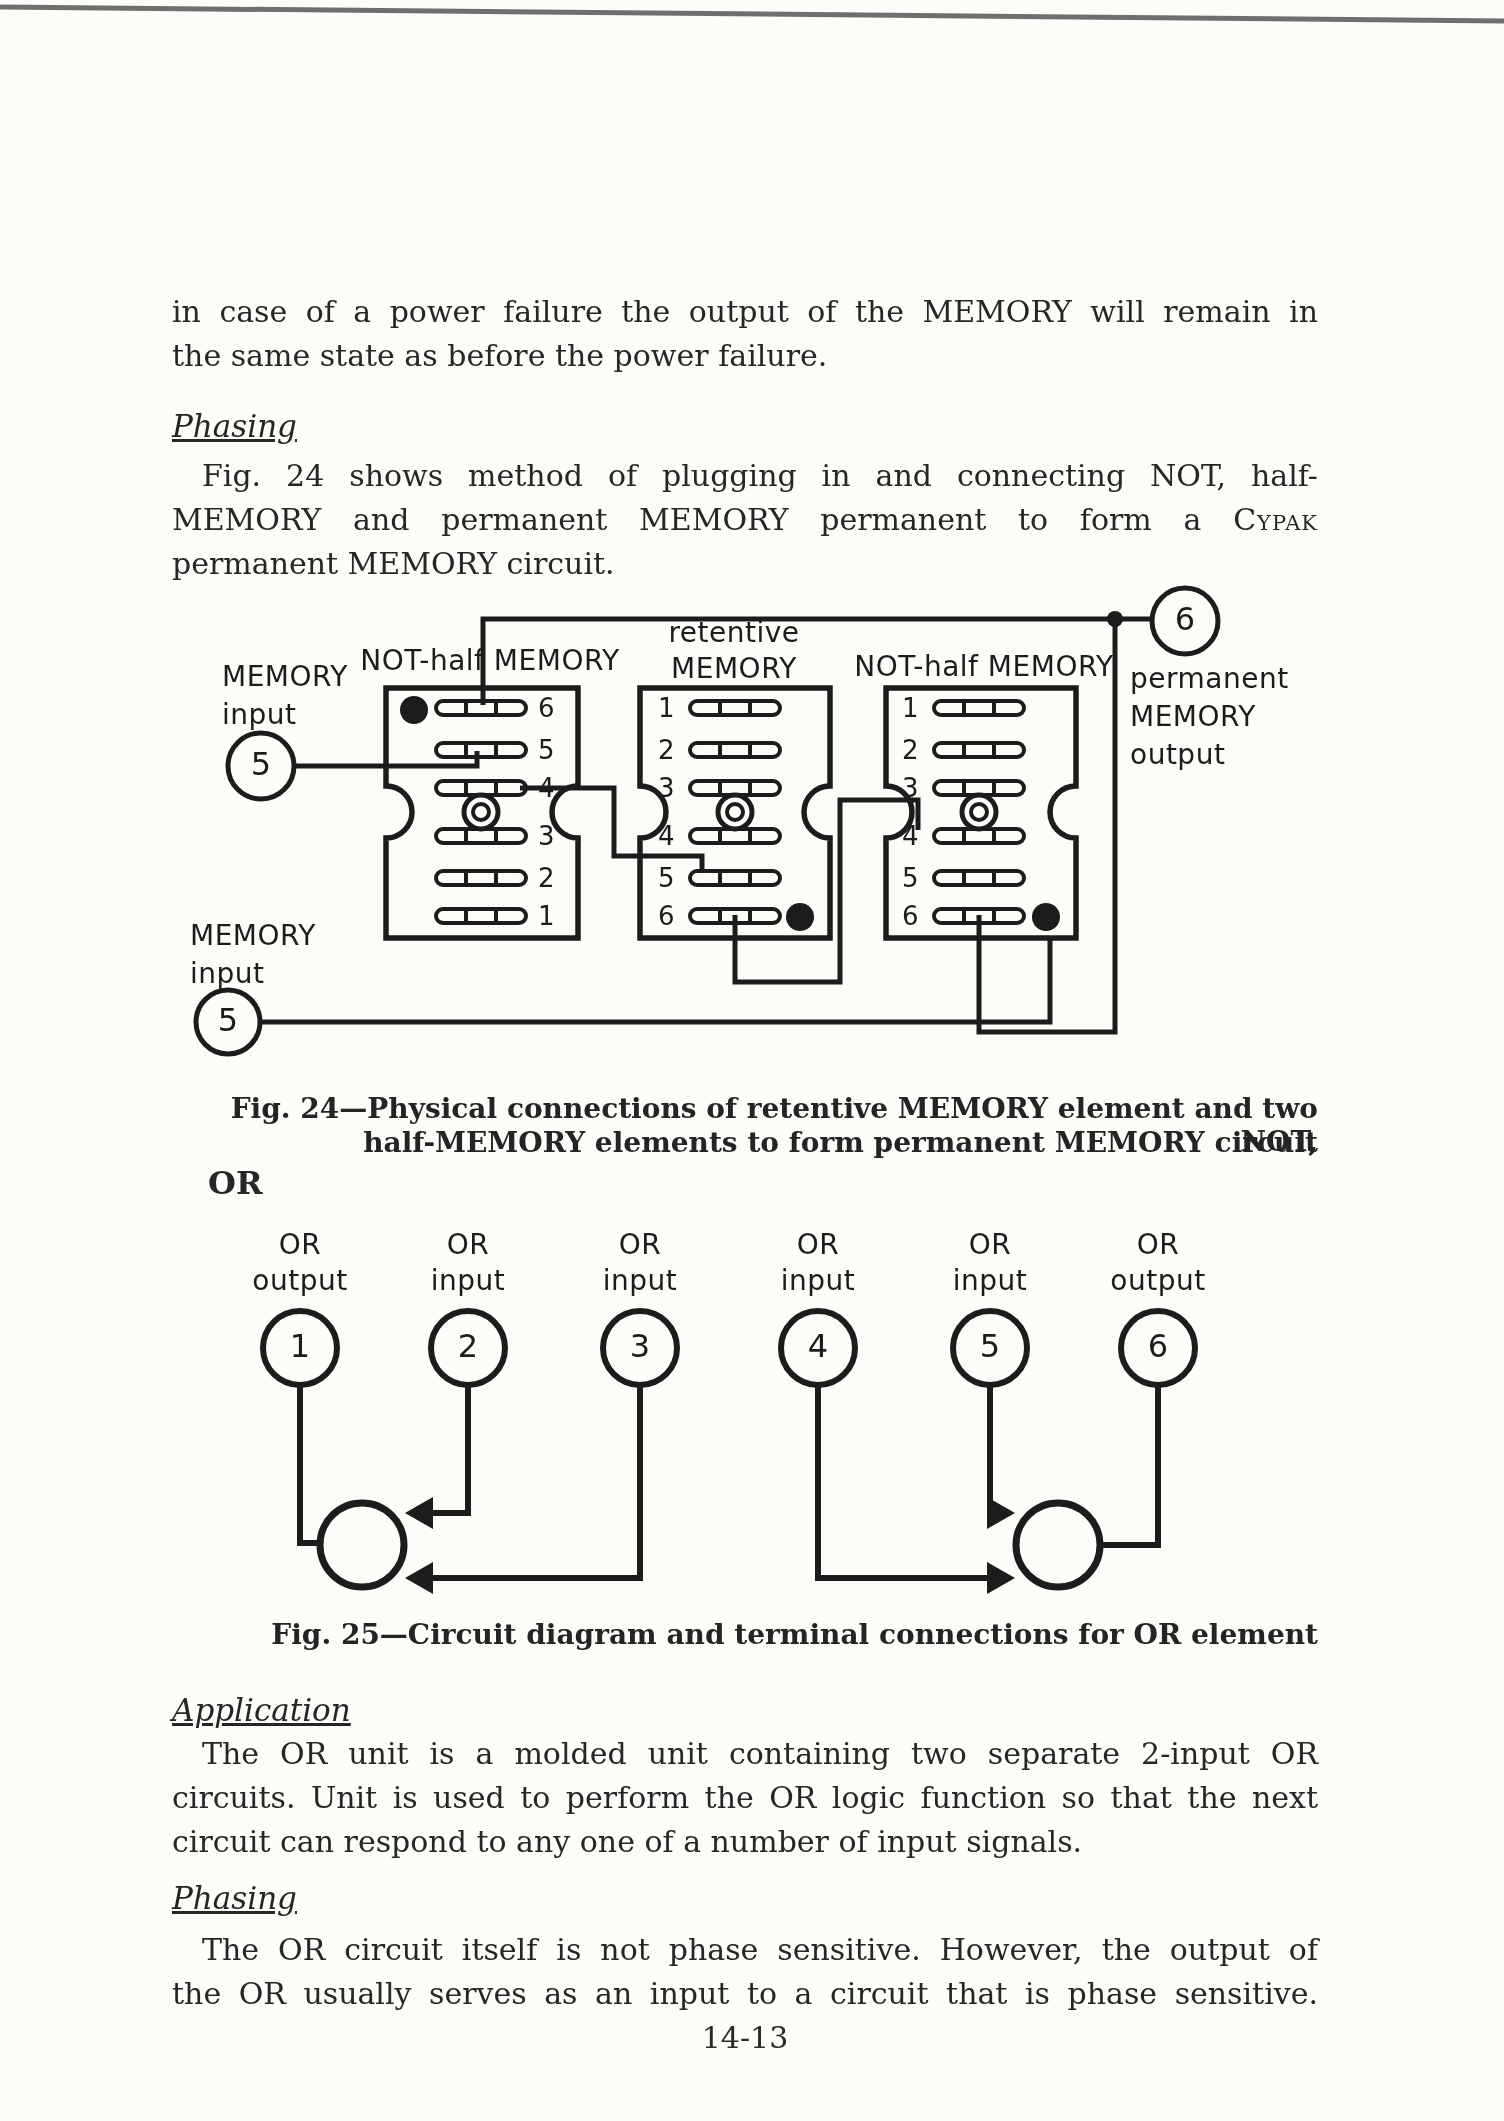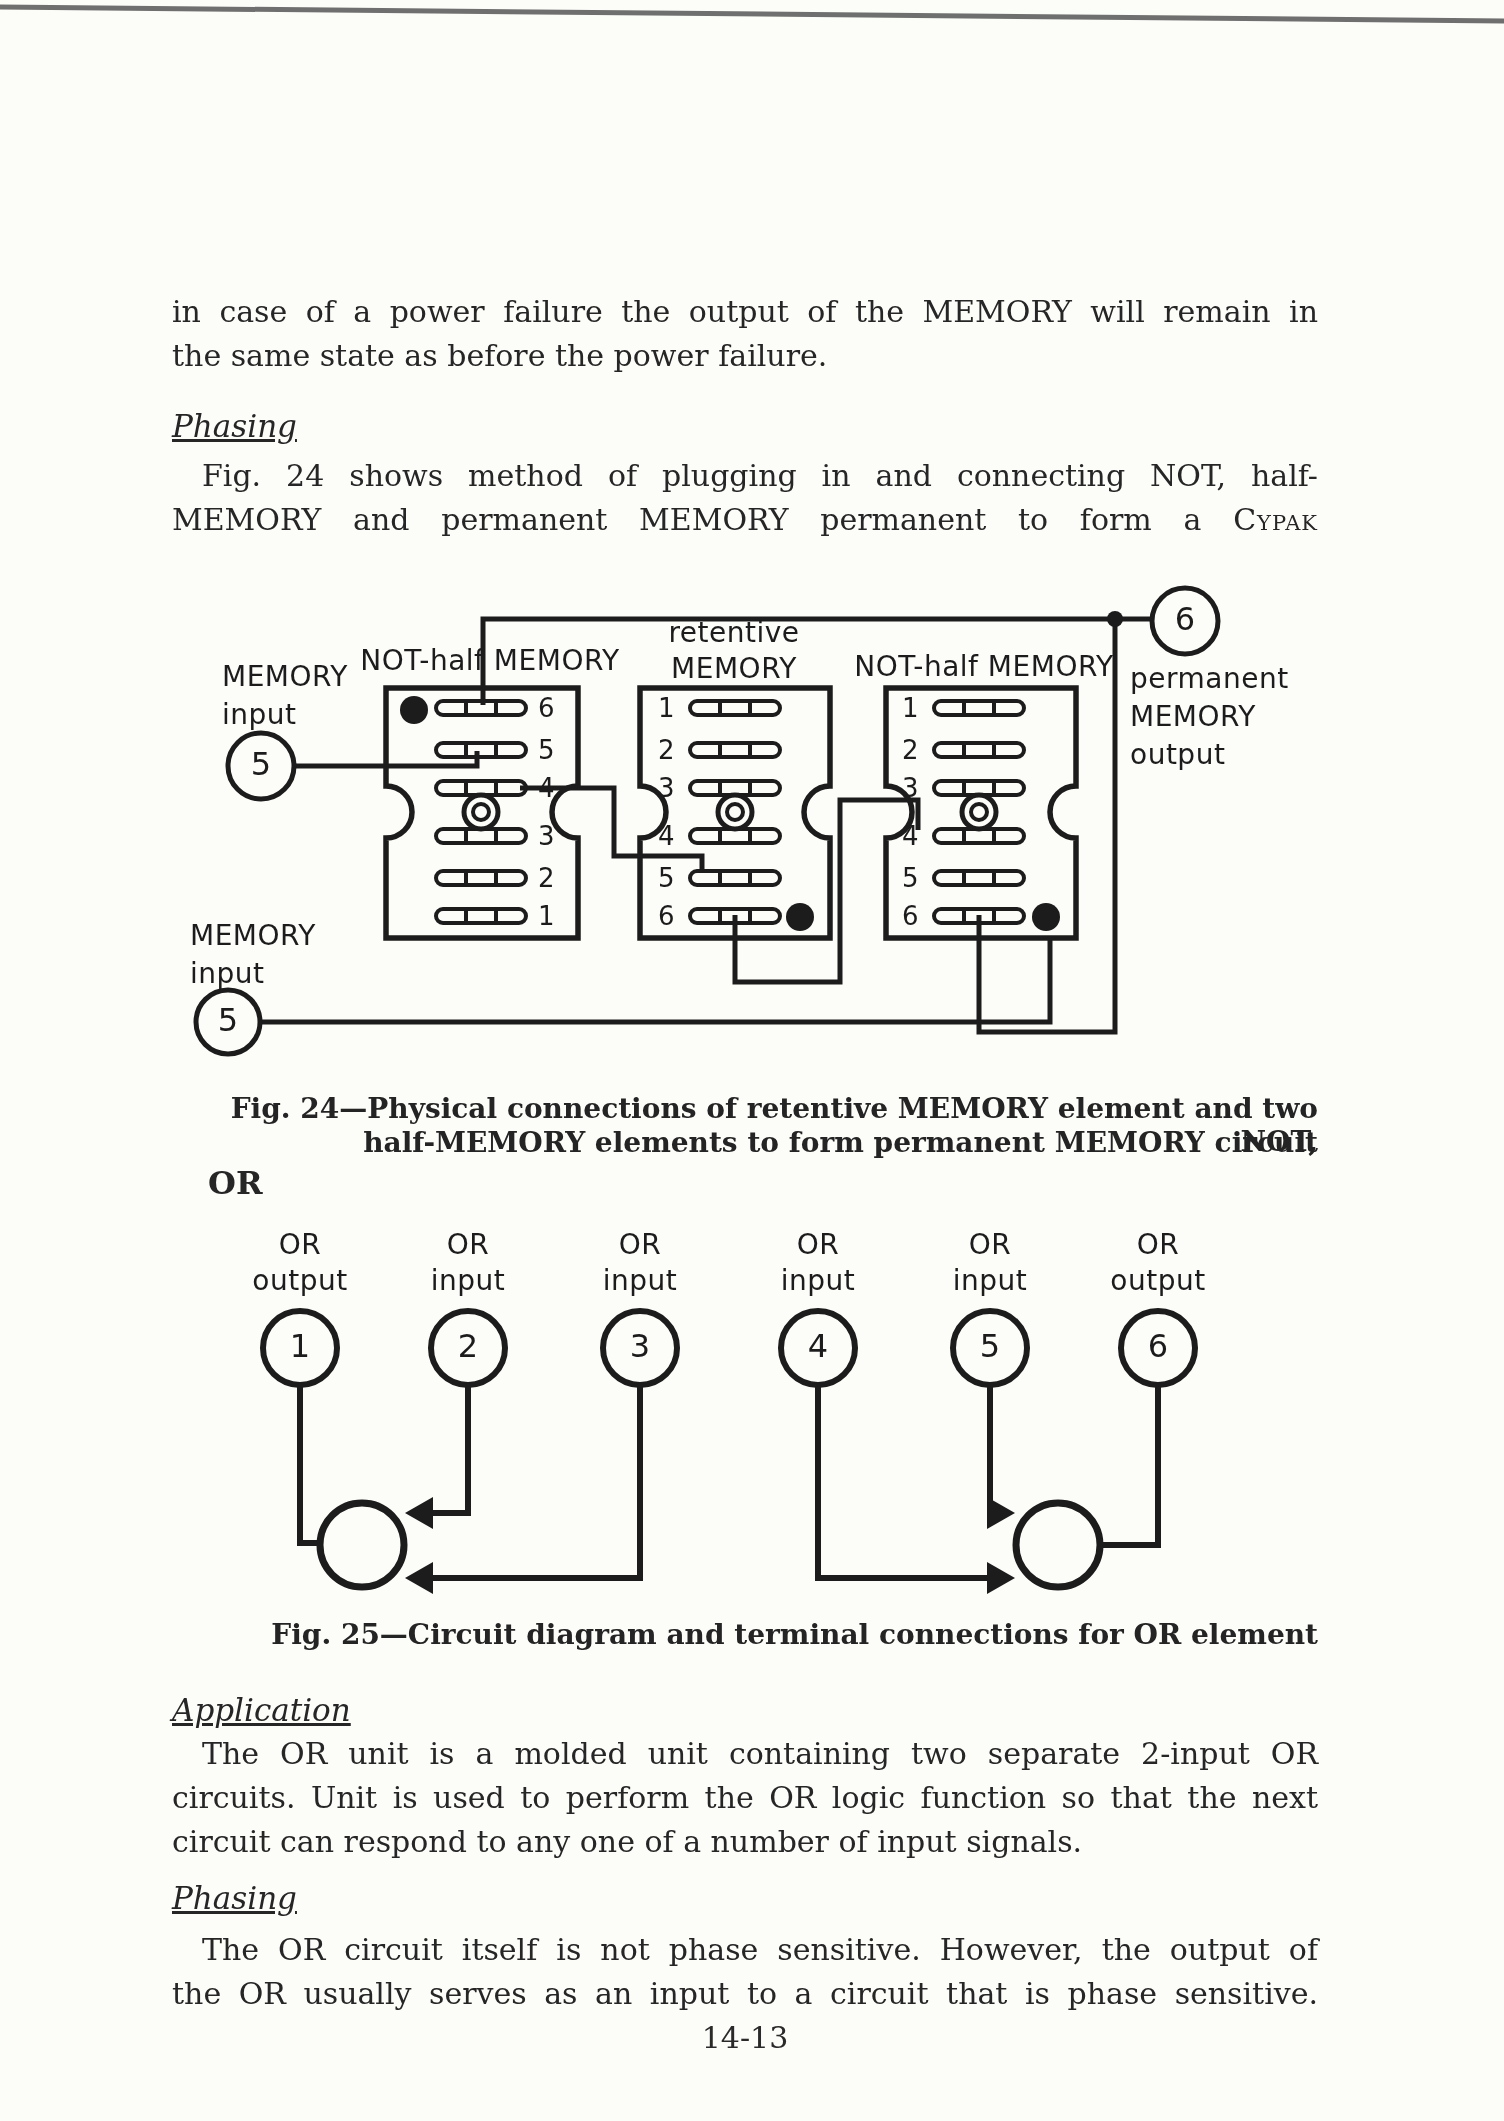--- a/index.html
+++ b/index.html
@@ -165,20 +165,21 @@
       </g>
     </g>
   </svg>
 
   <div class="bline just" style="top:290px">in case of a power failure the output of the MEMORY will remain in</div>
   <div class="bline" style="top:334px">the same state as before the power failure.</div>
 
   <div class="bline ital" style="top:404px">Phasing</div>
   <div class="bline just indent" style="top:454px">Fig. 24 shows method of plugging in and connecting NOT, half-</div>
   <div class="bline just" style="top:498px"><span>MEMORY and permanent MEMORY permanent to form a </span><span class="sc">Cypak</span></div>
+  <div class="bline" style="top:542px">permanent MEMORY circuit.</div>
 
   <div class="dlabel" style="left:222px;top:660px">MEMORY</div>
   <div class="dlabel" style="left:222px;top:698px">input</div>
   <div class="tnum" style="left:261px;top:766px">5</div>
 
   <div class="dlabel cx" style="left:490px;top:644px">NOT-half MEMORY</div>
   <div class="dlabel cx" style="left:734px;top:616px">retentive</div>
   <div class="dlabel cx" style="left:734px;top:652px">MEMORY</div>
   <div class="dlabel cx" style="left:984px;top:650px">NOT-half MEMORY</div>
 

